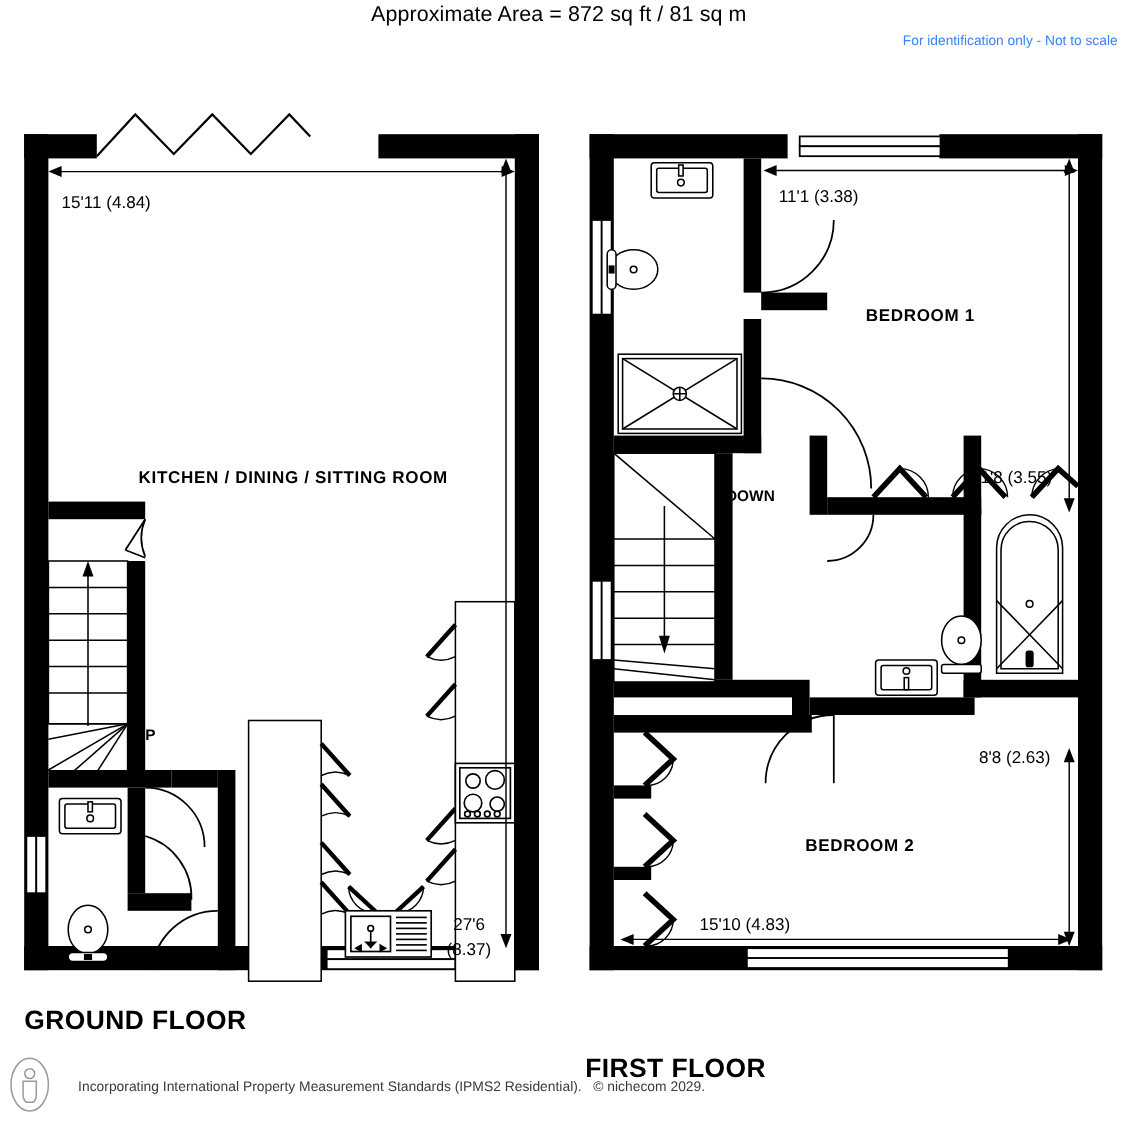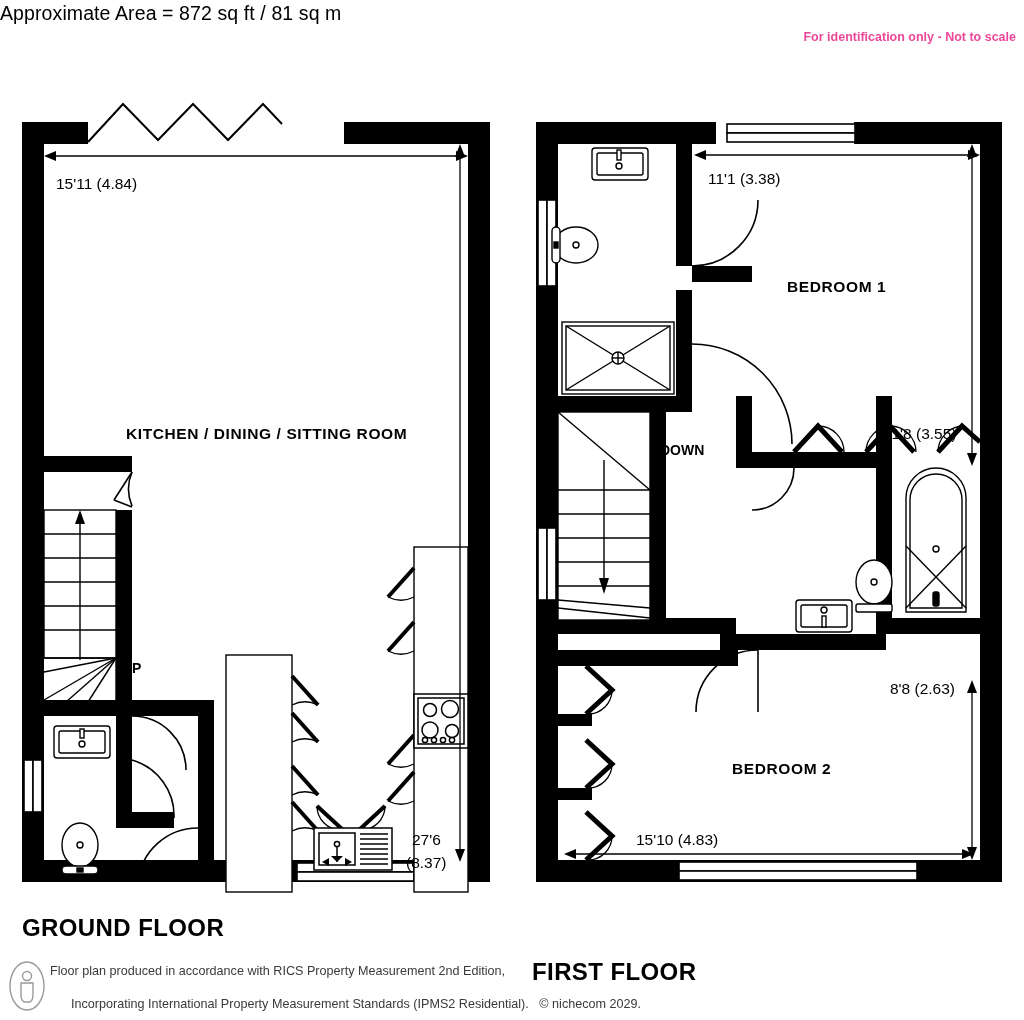--- a/index.html
+++ b/index.html
@@ -2,26 +2,26 @@
 <html><head>
 <meta charset="utf-8">
 <style>
   html,body{margin:0;padding:0;background:#fff;}
   body{
     width:1024px;height:1020px;position:relative;overflow:hidden;
     font-family:"Liberation Sans",sans-serif;color:#000;
   }
   #root{position:absolute;inset:0;}
   .hdr-area{
-    position:absolute;top:2px;left:0;width:1016px;text-align:left;
+    position:absolute;top:2px;left:0;width:1016px;text-align:center;
     font-size:19.5px;letter-spacing:.1px;
   }
   .hdr-sub{
     position:absolute;top:30px;left:0;width:1016px;text-align:right;
-    font-size:12.5px;color:#ec4899;font-weight:bold;
+    font-size:12.5px;color:#3b82f6;
   }
   .floorlabel{
     position:absolute;font-size:24px;font-weight:bold;letter-spacing:.4px;
   }
   #gf-label{left:22px;top:914px;}
   #ff-label{left:532px;top:958px;}
 
   svg.plan{position:absolute;left:0;top:0;}
 
   .footer{
@@ -429,20 +429,19 @@
   <div class="floorlabel" id="gf-label">GROUND FLOOR</div>
   <div class="floorlabel" id="ff-label">FIRST FLOOR</div>
 
   <svg class="footer-icon" width="38" height="52" viewBox="0 0 38 52">
     <ellipse cx="19" cy="26" rx="17" ry="24" fill="none" stroke="#9a9a9a" stroke-width="1.4"></ellipse>
     <circle cx="19" cy="16" r="4.5" fill="none" stroke="#9a9a9a" stroke-width="1.4"></circle>
     <path d="M13,23 h12 v12 q0,5 -3,7 h-6 q-3,-2 -3,-7 z" fill="none" stroke="#9a9a9a" stroke-width="1.4"></path>
   </svg>
 
   <div class="footer">
-    <div class="line">Floor plan produced in accordance with RICS Property Measurement 2nd Edition,</div>
     <div class="line">
       <span>Incorporating International Property Measurement Standards (IPMS2 Residential).</span><span>&nbsp;&nbsp;&nbsp;</span><span>© nichecom 2029.</span>
     </div>
 
   </div>
 
 </div>
 
 </body></html>

